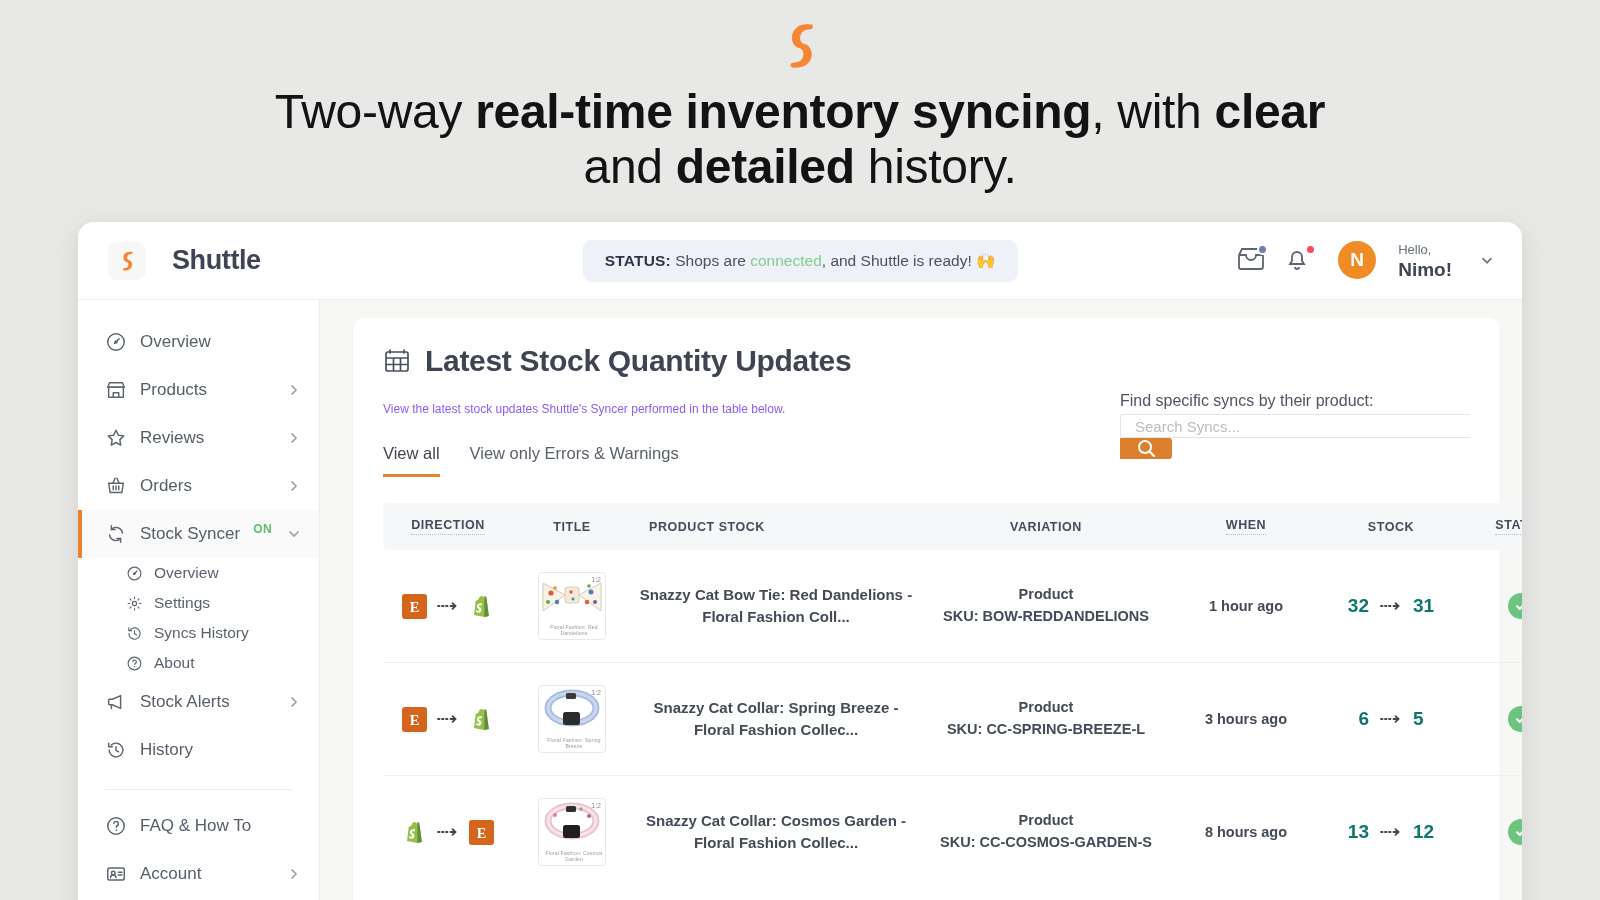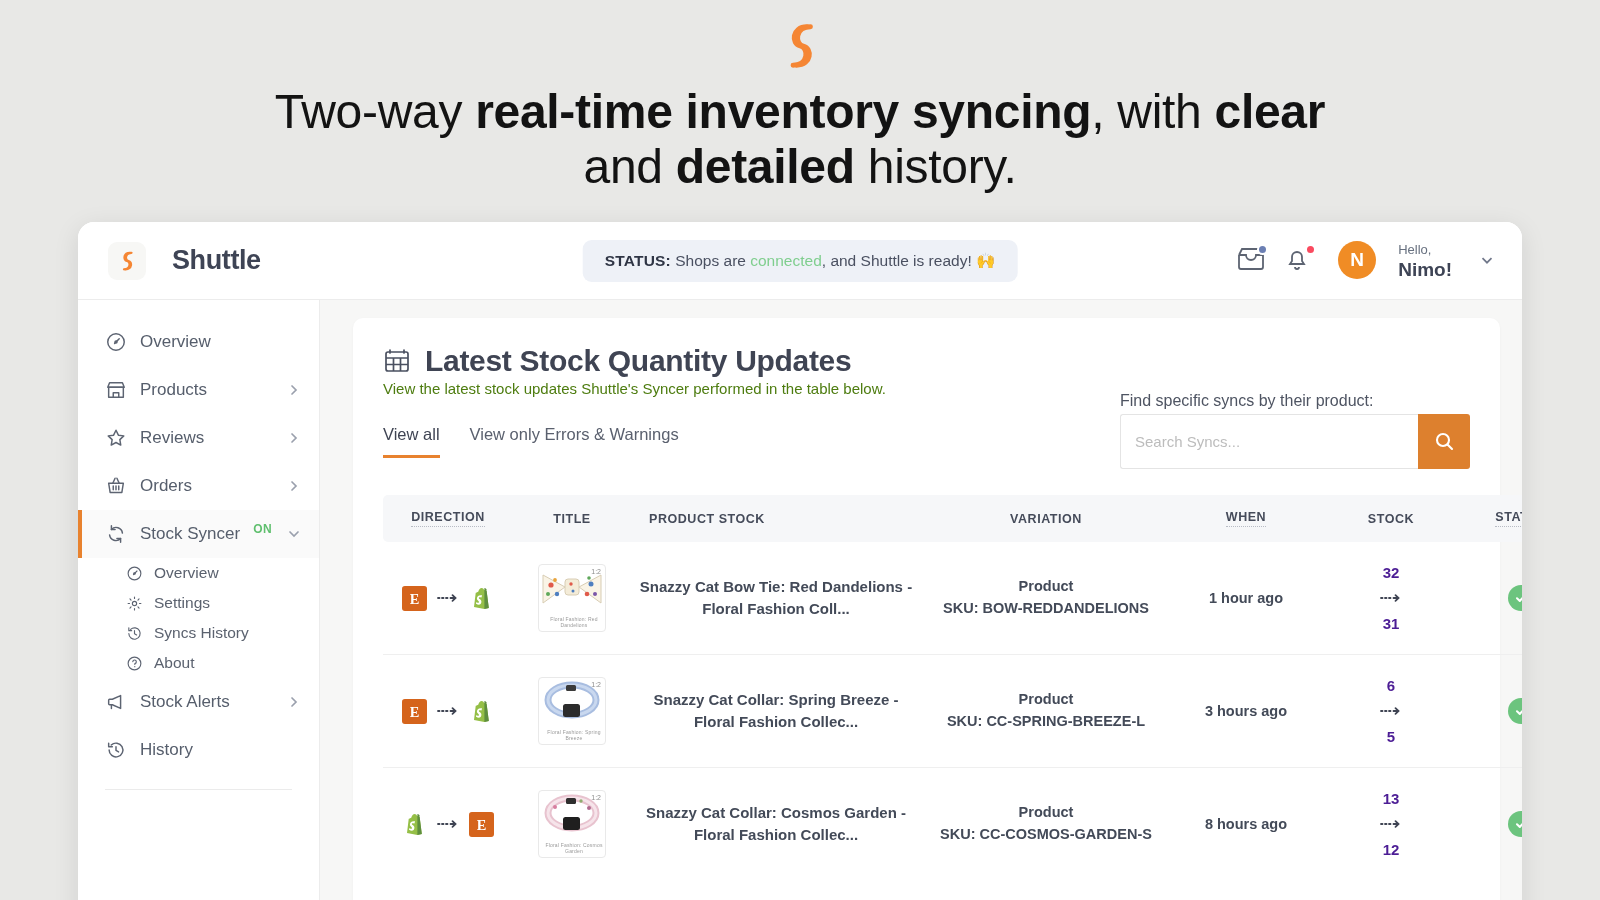--- a/index.html
+++ b/index.html
@@ -172,36 +172,36 @@
   }
 
   .card-head { display: flex; align-items: flex-start; }
   .head-left { flex: 1; min-width: 0; }
   .title-row { display: flex; align-items: center; gap: 14px; }
   .title-ico { width: 28px; height: 28px; flex: none; }
   .card-title {
     font-size: 30px; font-weight: 800; color: #3f4453; letter-spacing: -0.3px;
   }
   .card-sub {
-    font-size: 15px; color: #4d7c0f; margin-top: 2px;
+    font-size: 12px; color: #8b5cf6; margin-top: 24px;
   }
   .tabs { display: flex; gap: 30px; margin-top: 28px; position: relative; }
   .tab {
     font-size: 16.5px; color: #5a6personally; color: #5a606e;
     padding-bottom: 11px;
   }
   .tab.active { color: #3f4453; border-bottom: 3px solid #e8822e; }
   .tabs-rule {
     position: absolute; left: 0; right: 0; bottom: 0;
     height: 1px; background: #ededed; z-index: -1;
   }
 
   .head-right { width: 350px; flex: none; padding-top: 48px; }
   .search-label { font-size: 16px; color: #4e5462; margin-bottom: 4px; }
-  .search-box { display: flex; height: 55px; }
+  .search-box { display: flex; height: 45px; flex-direction: column; }
   .search-input {
     flex: 1; border: 1px solid #e4e4e4; border-right: none;
     border-radius: 3px 0 0 3px;
     font-size: 15px; color: #3f4453;
     padding: 0 14px;
     outline: none;
     font-family: "Liberation Sans", sans-serif;
     background: #fff;
   }
   .search-input::placeholder { color: #bcbcbc; }
@@ -250,21 +250,21 @@
   .ptitle {
     font-size: 15px; font-weight: 700; color: #434a58;
     text-align: left; line-height: 1.45; padding-right: 16px;
   }
   .vari { font-size: 14.5px; color: #434a58; line-height: 1.5; }
   .vari .v1 { font-weight: 700; }
   .vari .v2 { font-weight: 700; }
   .when { font-size: 14.5px; font-weight: 700; color: #434a58; }
   .stockcell {
     display: flex; align-items: center; justify-content: center; gap: 11px;
-    font-size: 15px; font-weight: 700; color: #4c1d95; flex-direction: column;
+    font-size: 19px; font-weight: 700; color: #0f766e;
   }
   .status-ok {
     width: 26px; height: 26px; border-radius: 50%;
     background: #6cc47e; margin: 0 auto;
     display: flex; align-items: center; justify-content: center;
   }
 </style>
 </head>
 <body>
 
@@ -431,20 +431,42 @@
           <div class="nav-item">
             <svg class="ico" width="22" height="22" viewBox="0 0 24 24" fill="none" stroke="#5d6472" stroke-width="1.6" stroke-linecap="round" stroke-linejoin="round">
               <path d="M4.5 12 a7.5 7.5 0 1 0 2.3 -5.4"></path>
               <path d="M4 4.5 v4 h4"></path>
               <path d="M12 8.5 v4 l2.8 1.6"></path>
             </svg>
             <span class="lbl">History</span>
           </div>
         </div>
       <div class="nav-sep"></div>
+      <div id="nav-footer">
+          <div class="nav-item">
+            <svg class="ico" width="22" height="22" viewBox="0 0 24 24" fill="none" stroke="#5d6472" stroke-width="1.6" stroke-linecap="round" stroke-linejoin="round">
+              <circle cx="12" cy="12" r="9"></circle>
+              <path d="M9.6 9.3 a2.5 2.5 0 1 1 2.9 2.8 v1.3"></path>
+              <circle cx="12.4" cy="16.5" r=".9" fill="#5d6472" stroke="none"></circle>
+            </svg>
+            <span class="lbl">FAQ &amp; How To</span>
+          </div>
+          <div class="nav-item">
+            <svg class="ico" width="22" height="22" viewBox="0 0 24 24" fill="none" stroke="#5d6472" stroke-width="1.6" stroke-linecap="round" stroke-linejoin="round">
+              <rect x="3" y="5.5" width="18" height="13" rx="2"></rect>
+              <circle cx="9" cy="11" r="2"></circle>
+              <path d="M6 16 a3 3 0 0 1 6 0"></path>
+              <path d="M14.5 10 h4 M14.5 13 h4"></path>
+            </svg>
+            <span class="lbl">Account</span>
+            <svg class="chev" viewBox="0 0 14 14" fill="none" stroke="#9aa0ad" stroke-width="1.7" stroke-linecap="round">
+              <path d="M5 3 L9 7 L5 11"></path>
+            </svg>
+          </div>
+        </div>
     </div>
 
     <div class="main">
       <div class="card">
 
         <div class="card-head">
           <div class="head-left">
             <div class="title-row">
               <svg class="title-ico" viewBox="0 0 28 28" fill="none" stroke="#4a5060" stroke-width="1.7">
                 <rect x="3" y="5" width="22" height="19" rx="2"></rect>

